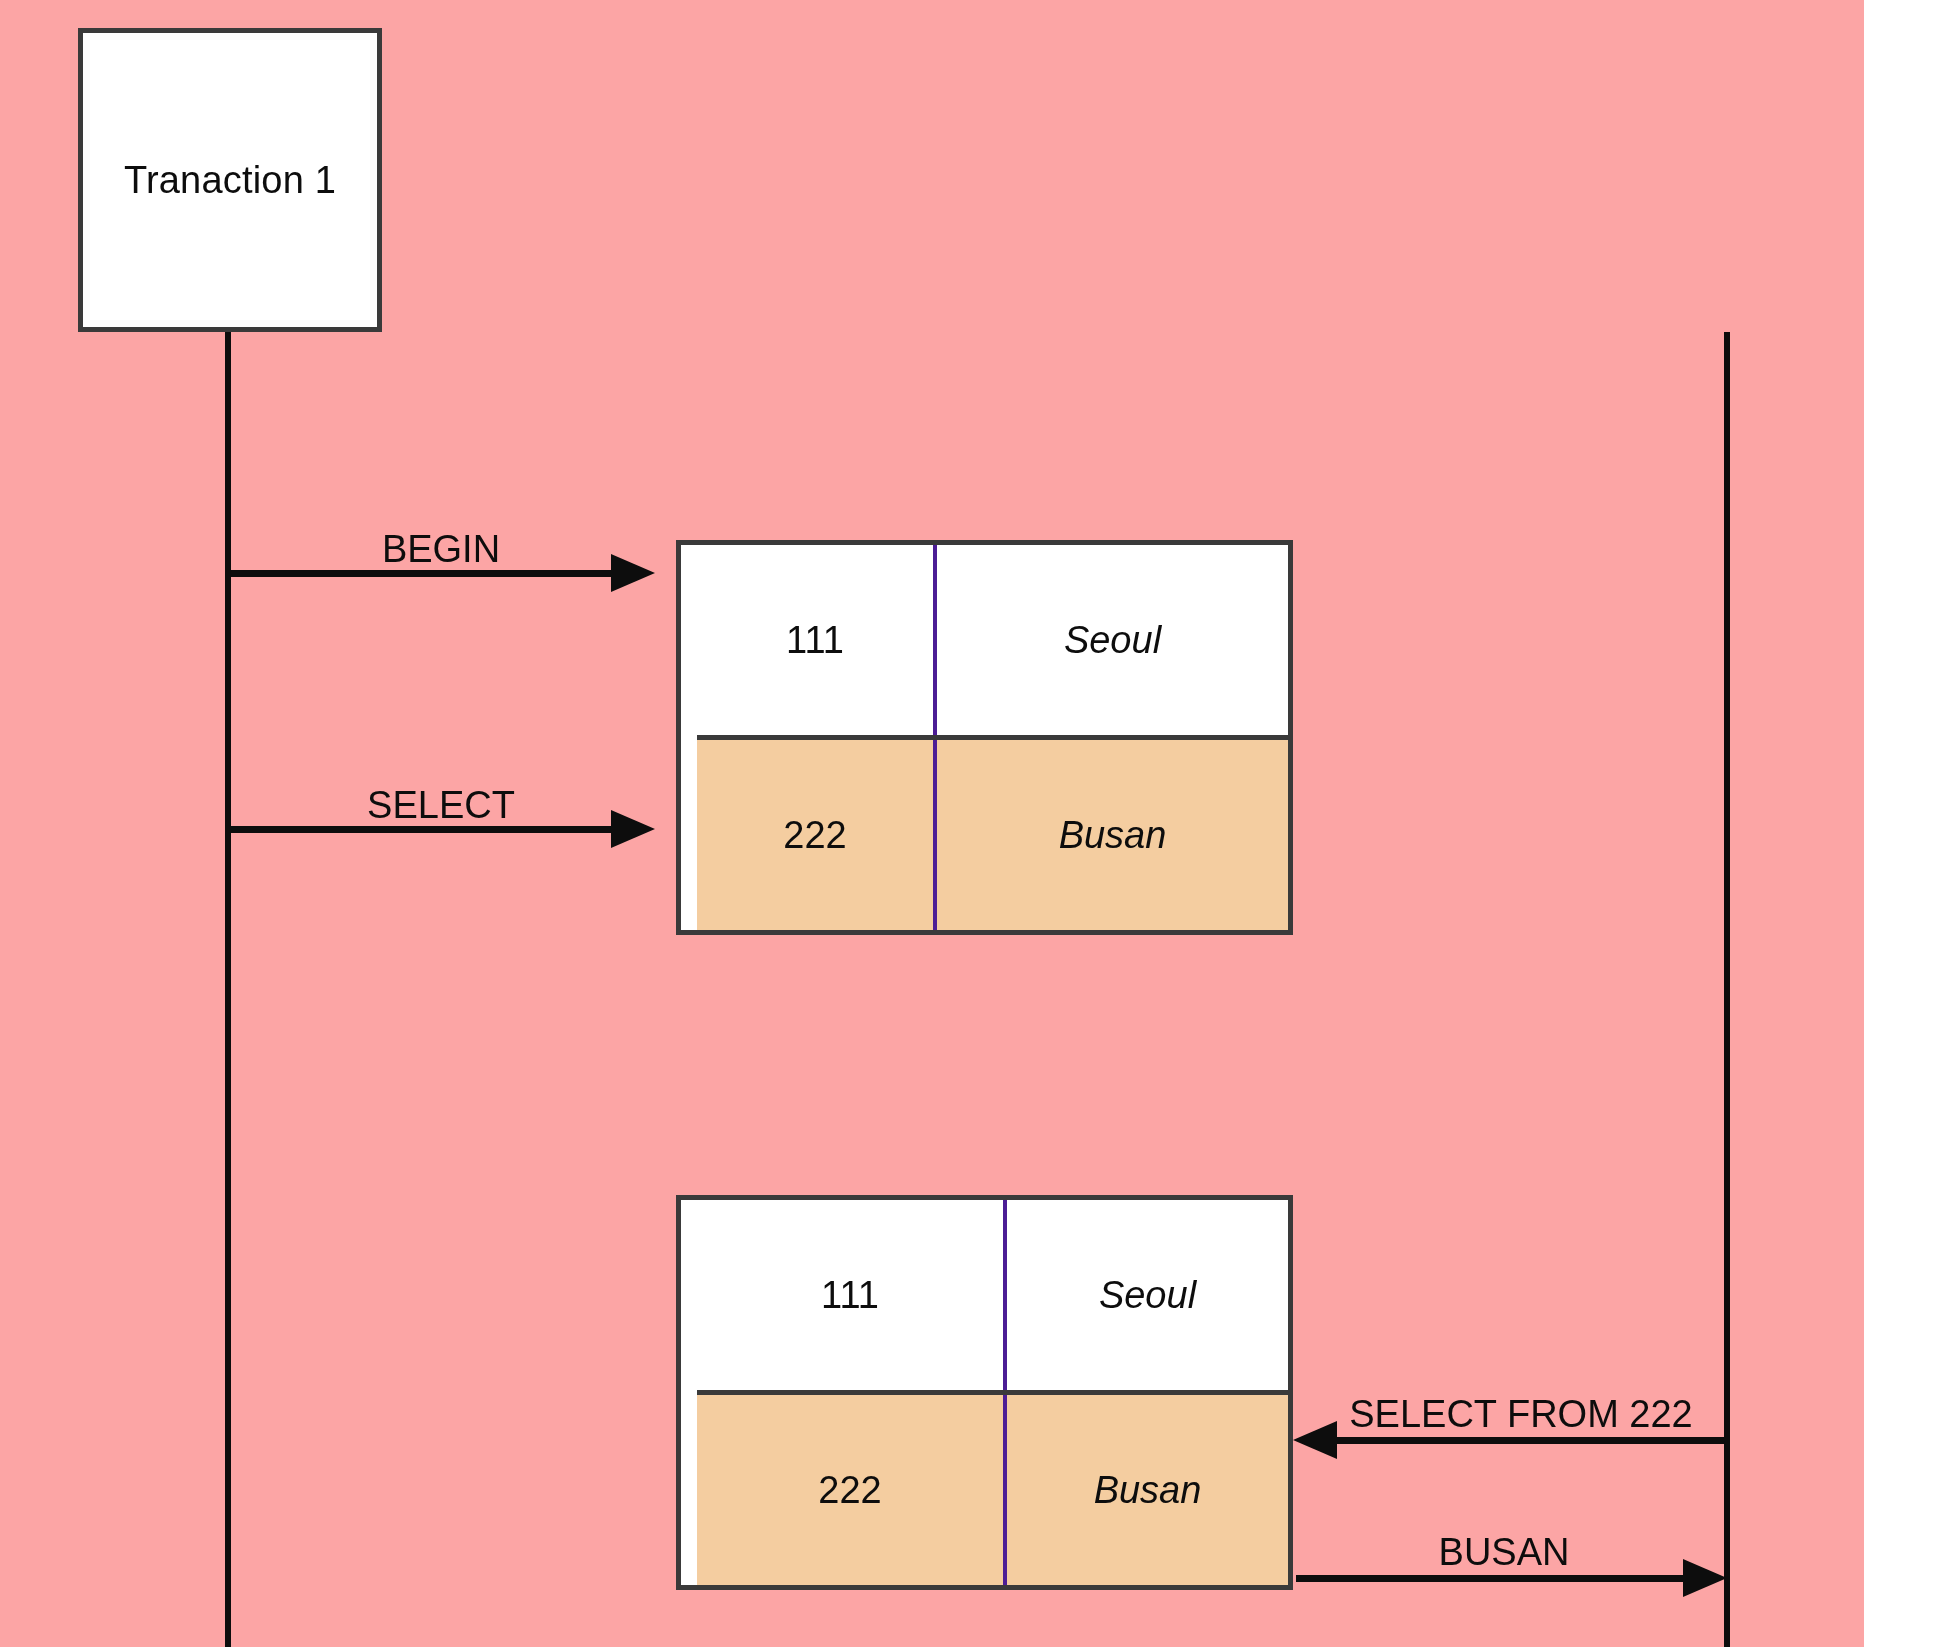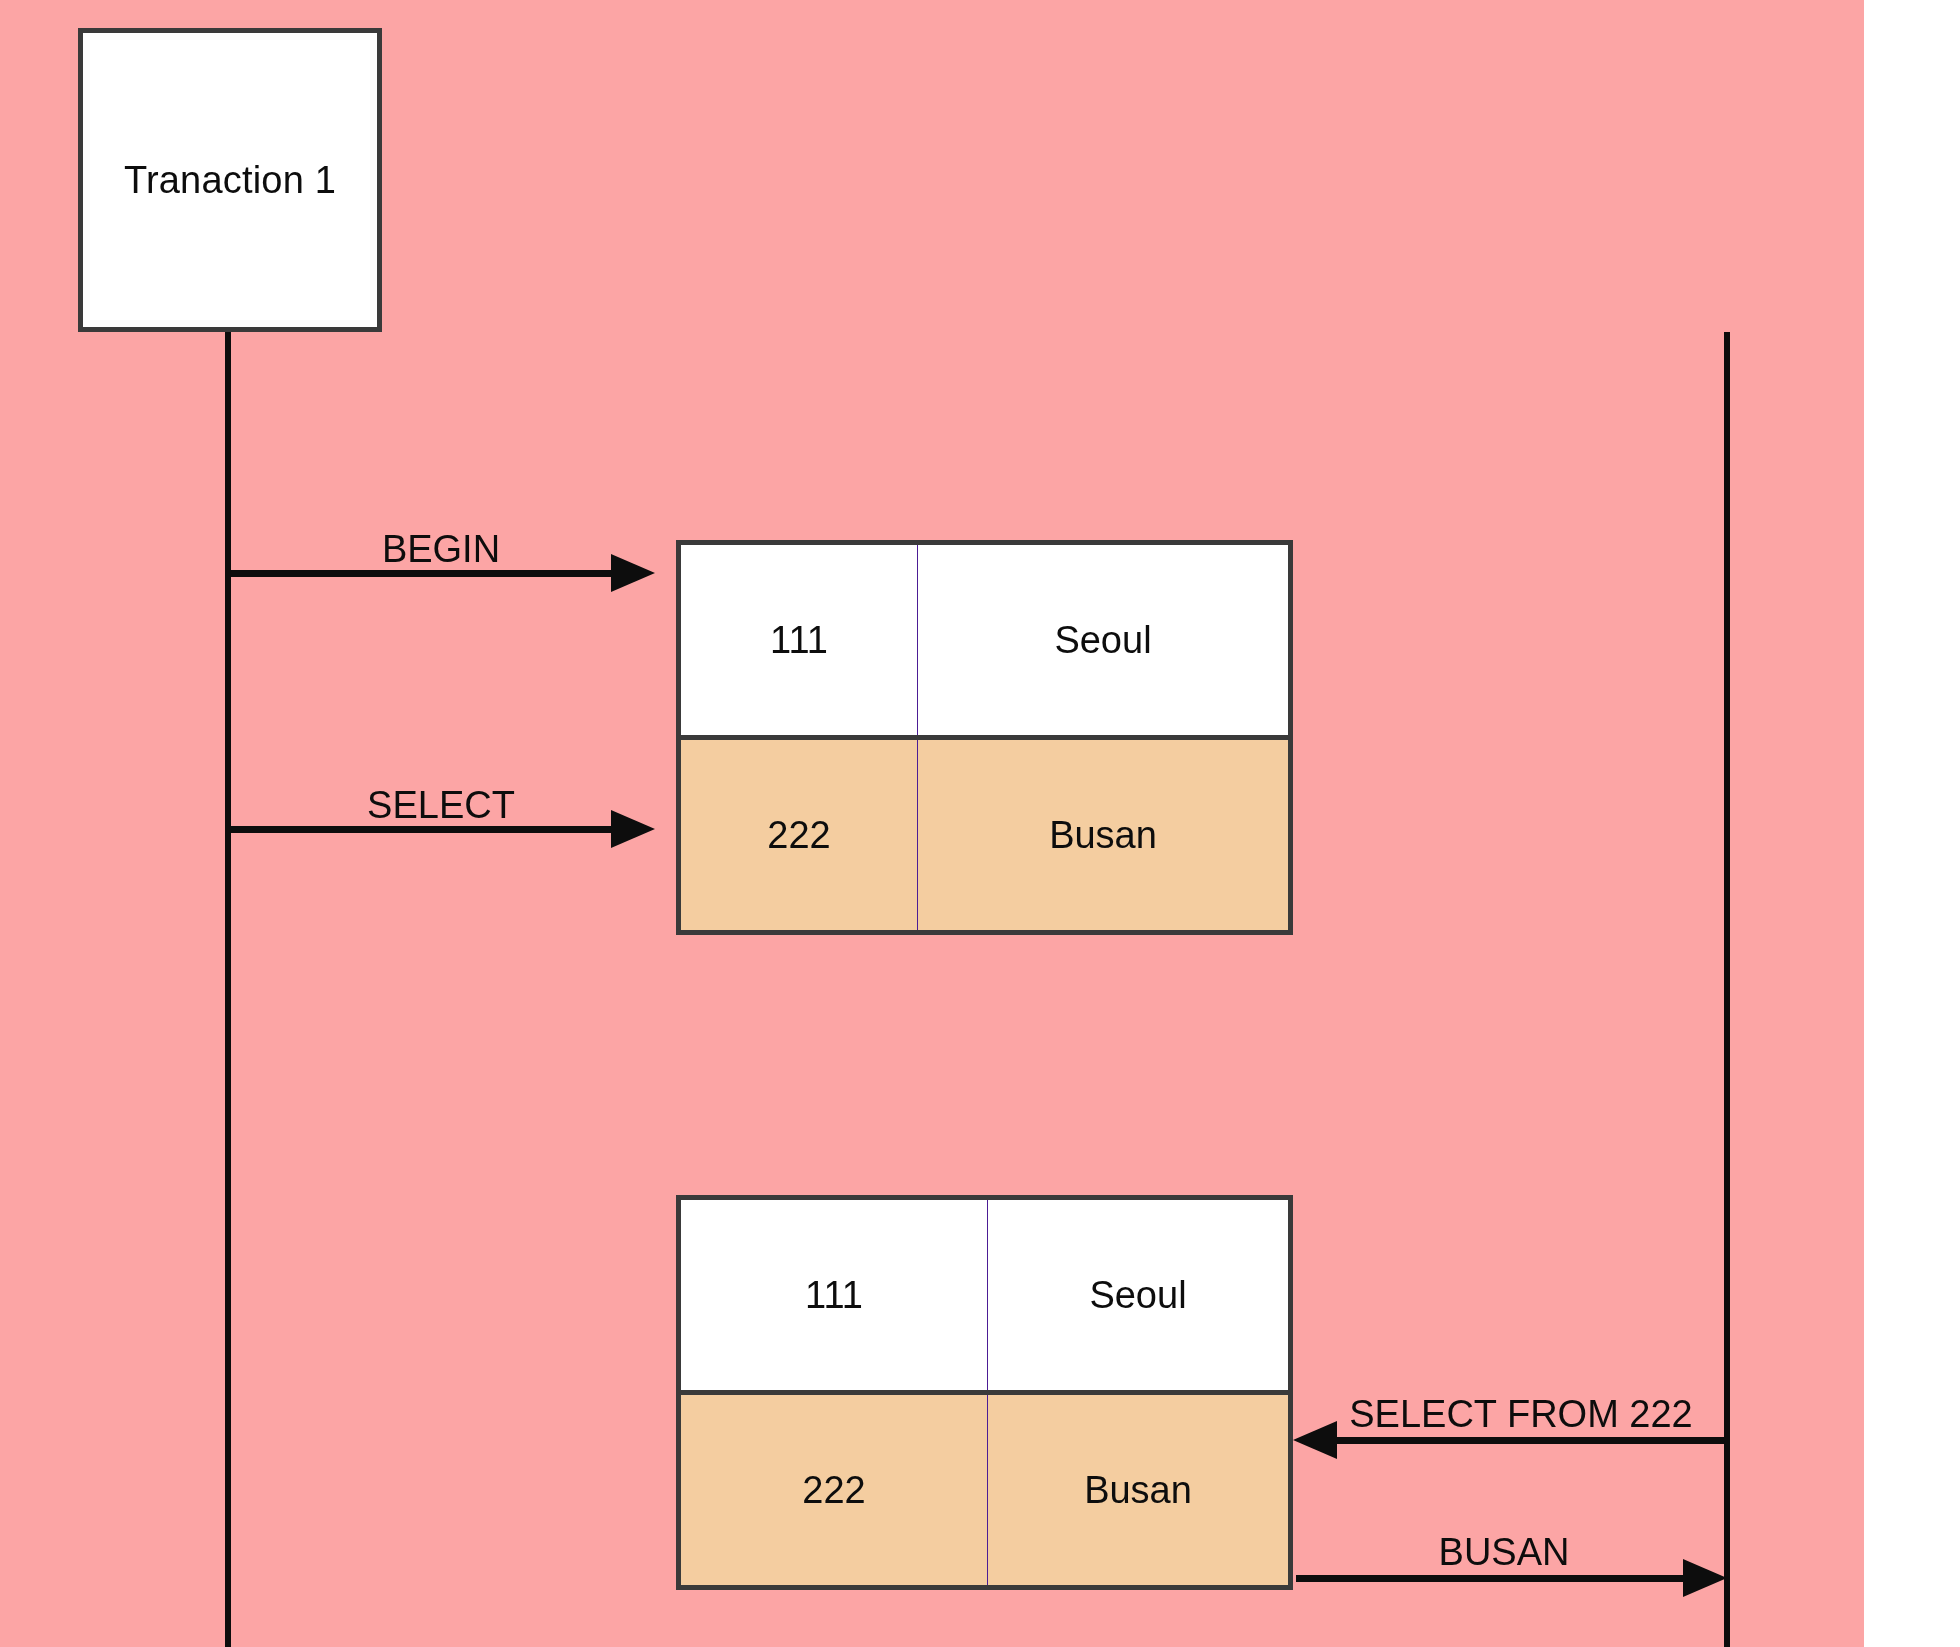--- a/index.html
+++ b/index.html
@@ -39,41 +39,43 @@
     width: 6px;
     background: #0d0d0d;
   }
   .data-table {
     position: absolute;
     box-sizing: border-box;
     border: 5px solid #3a3a3a;
     background: #ffffff;
     display: flex;
     flex-direction: column;
+    padding-left: 16px;
   }
   .tbl-row {
     display: flex;
     flex: 1 1 0;
     box-sizing: border-box;
   }
   .tbl-row.row-divider {
     border-top: 5px solid #3a3a3a;
   }
   .tbl-cell {
     box-sizing: border-box;
     display: flex;
     align-items: center;
     justify-content: center;
     font-size: 38px;
     color: #0d0d0d;
     line-height: 1;
     white-space: nowrap;
   }
   .tbl-cell.col-divider {
-    border-left: 1px solid #4c1d95;
+    border-left: 4px solid #4c1d95;
+    font-style: italic;
   }
   .msg {
     position: absolute;
     height: 0;
   }
   .msg-line {
     position: absolute;
     left: 0;
     top: 0;
     height: 7px;

